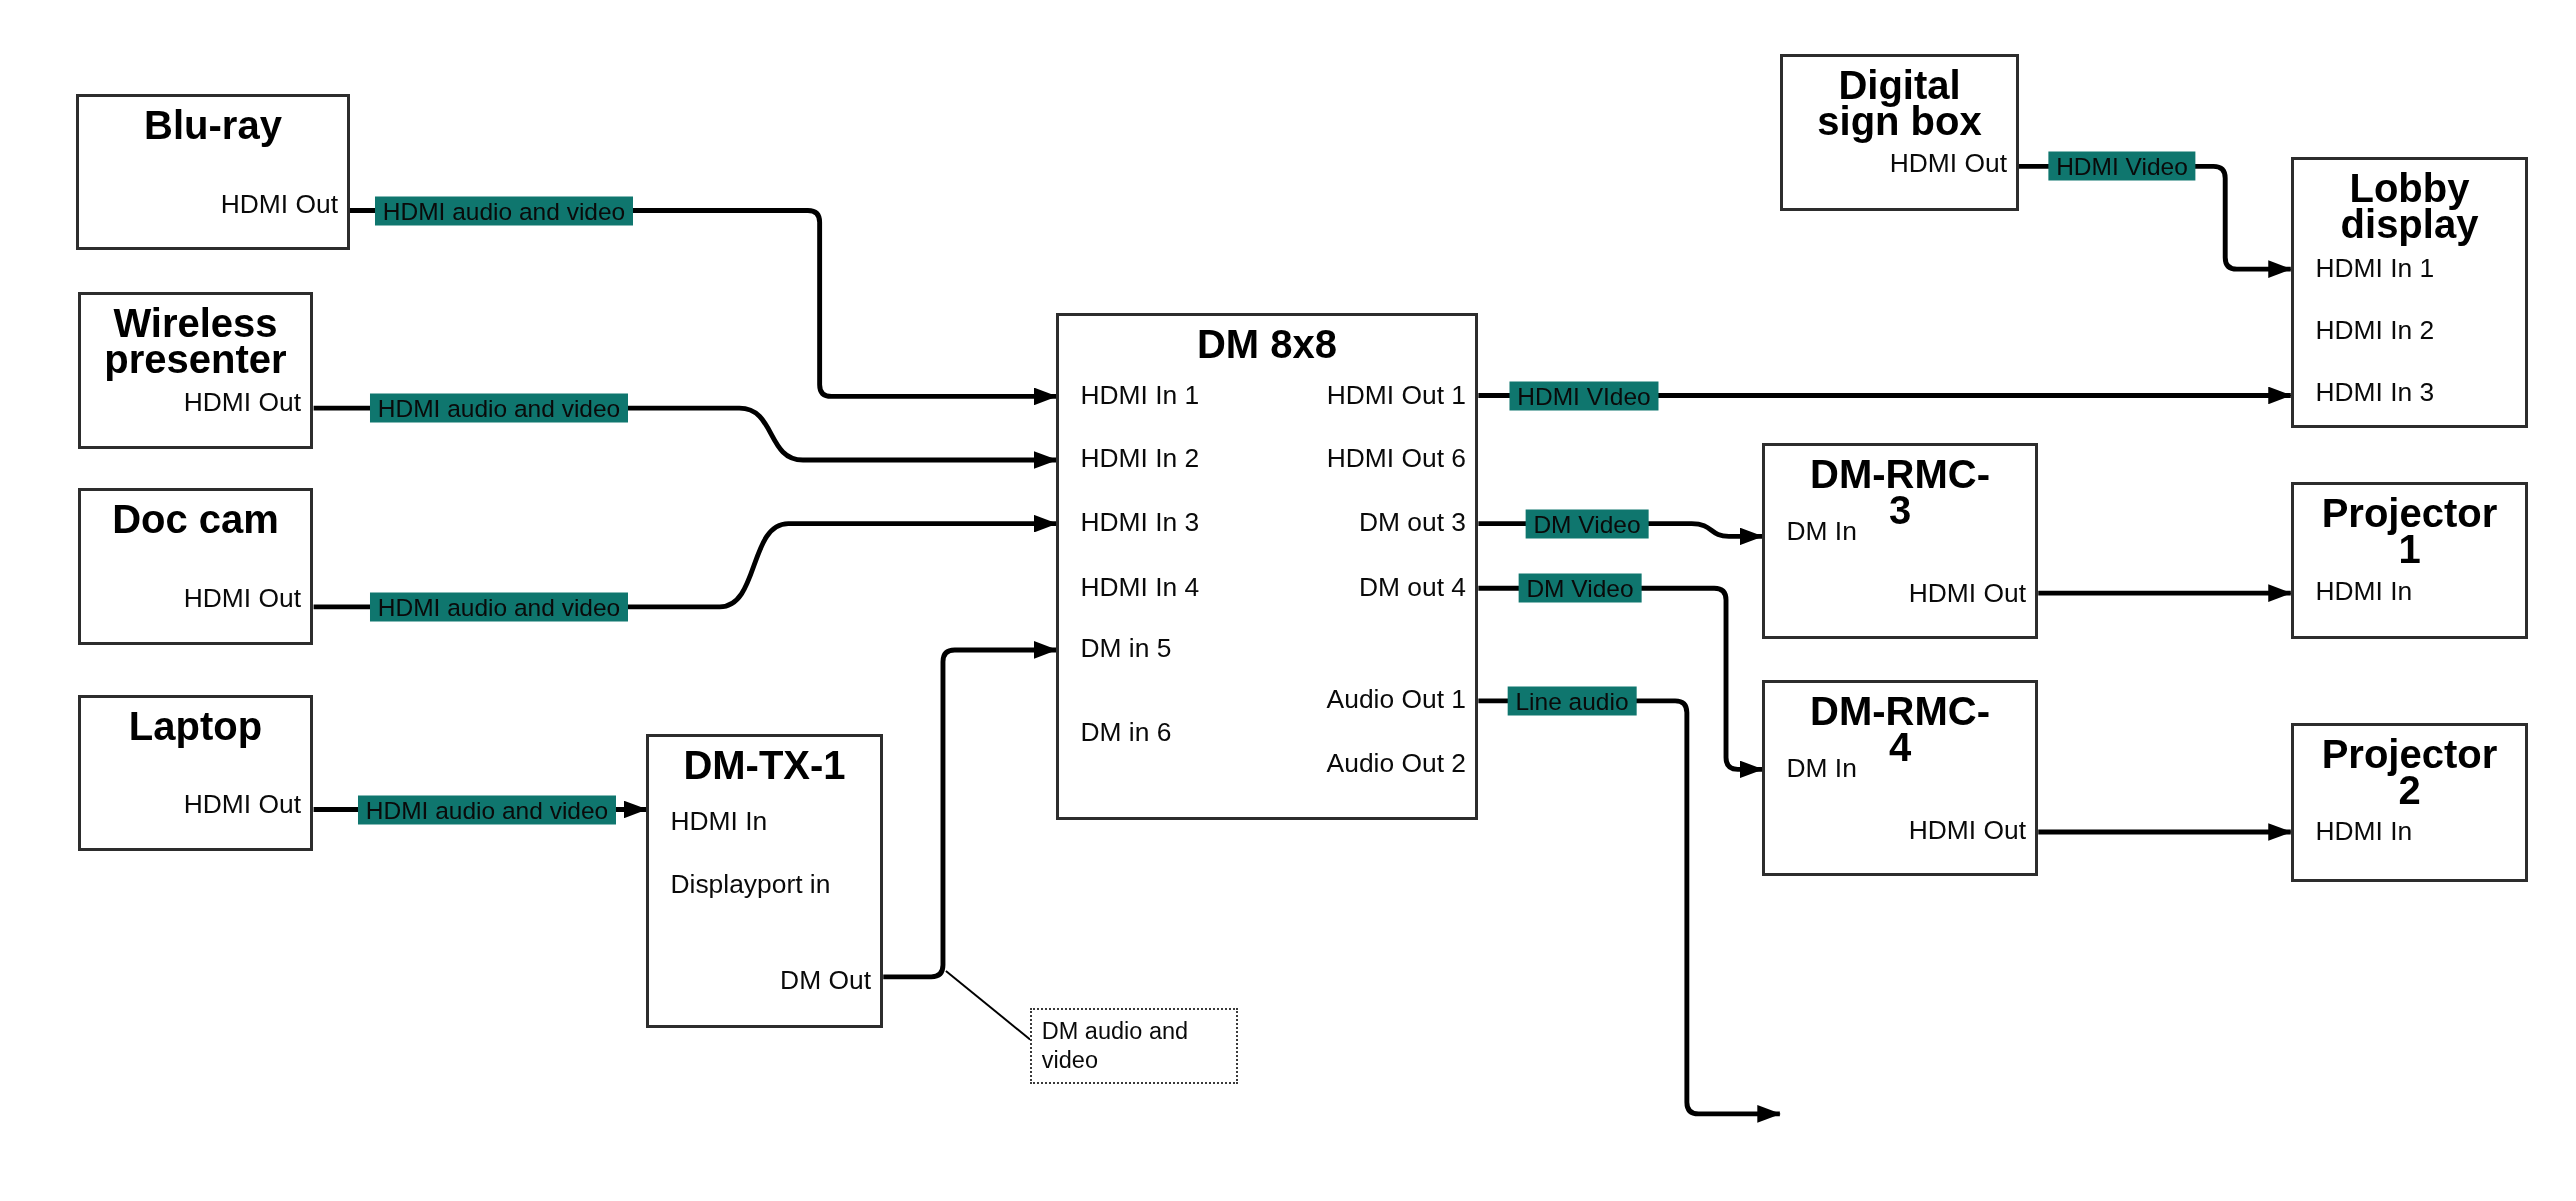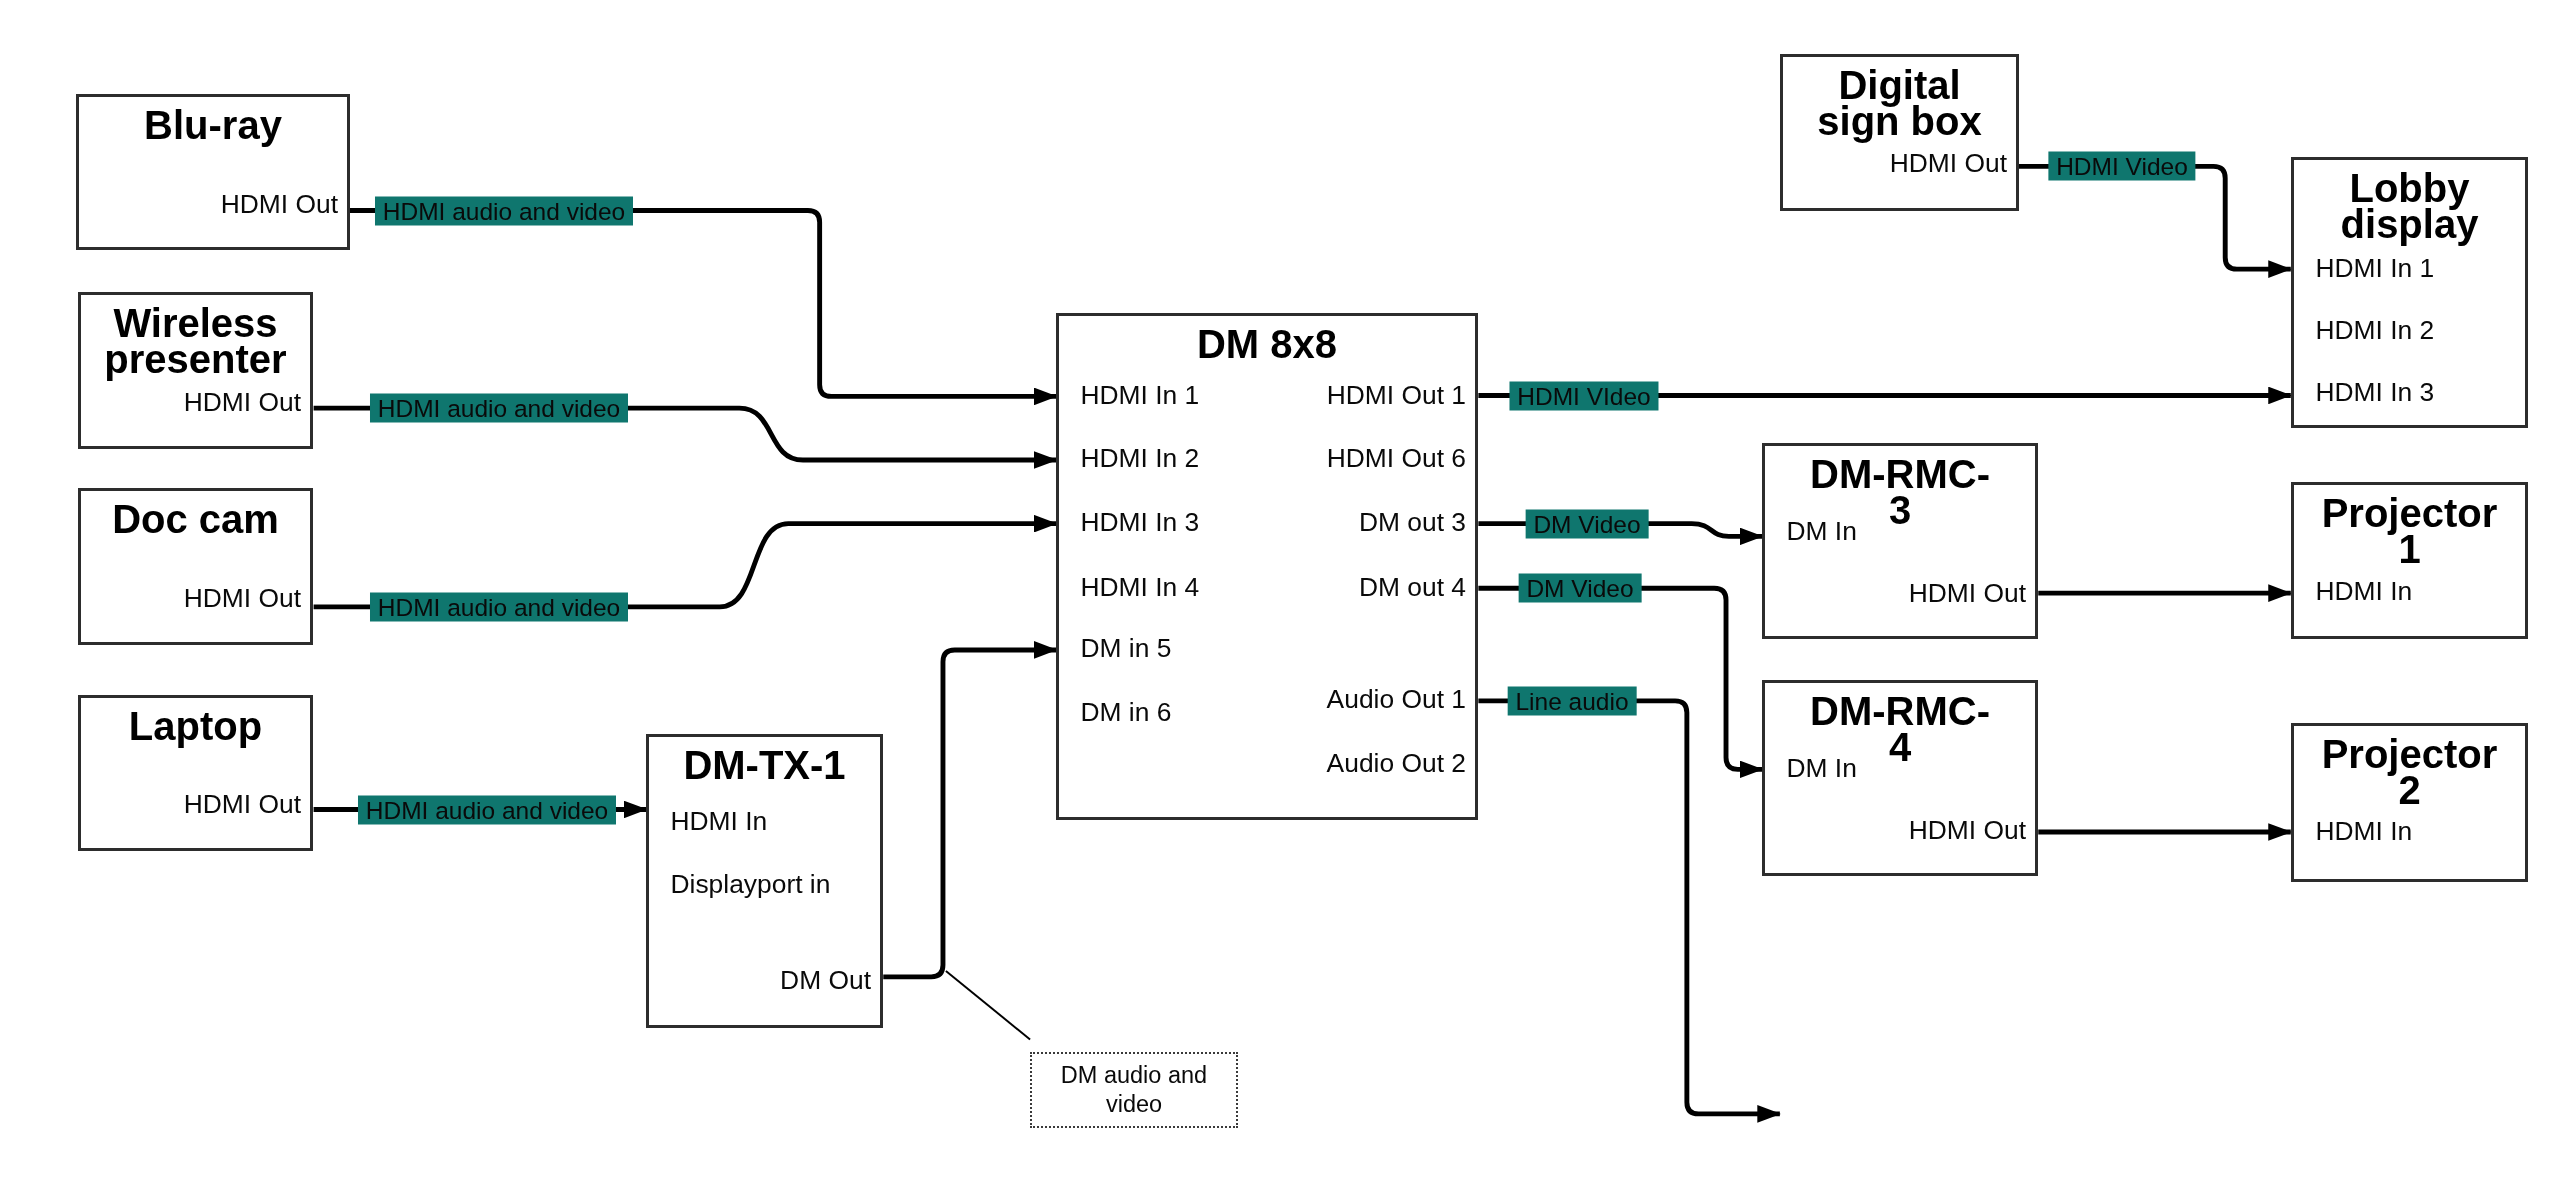--- a/index.html
+++ b/index.html
@@ -60,26 +60,25 @@
     padding: 0 7.8px;
     font-size: 24.5px;
     line-height: 29px;
     color: #0a0a0a;
     white-space: nowrap;
     z-index: 3;
   }
   #annotation-box {
     position: absolute;
     left: 1030px;
-    top: 1052px;
+    top: 1008px;
     width: 208px;
     box-sizing: border-box;
     border: 2px dotted #3a3a3a;
     background: #ffffff;
-    text-align: center;
     font-size: 23.5px;
     line-height: 29px;
     color: #0a0a0a;
     padding: 6.9px 9.8px;
     z-index: 3;
   }
 </style>
 </head>
 <body>
 
@@ -135,21 +134,21 @@
     <span class="port pright" style="top:227px;">DM Out</span>
   </div>
 
   <div class="box" style="left:1056px; top:313px; width:422px; height:507px;">
     <div class="title"><span class="tinner">DM 8x8</span></div>
     <span class="port pleft" style="top:63px;">HDMI In 1</span>
     <span class="port pleft" style="top:126px;">HDMI In 2</span>
     <span class="port pleft" style="top:190px;">HDMI In 3</span>
     <span class="port pleft" style="top:255px;">HDMI In 4</span>
     <span class="port pleft" style="top:316px;">DM in 5</span>
-    <span class="port pleft" style="top:380px;">DM in 6</span>
+    <span class="port pleft" style="top:400px;">DM in 6</span>
     <span class="port pright" style="top:63px;">HDMI Out 1</span>
     <span class="port pright" style="top:126px;">HDMI Out 6</span>
     <span class="port pright" style="top:190px;">DM out 3</span>
     <span class="port pright" style="top:255px;">DM out 4</span>
     <span class="port pright" style="top:367px;">Audio Out 1</span>
     <span class="port pright" style="top:431px;">Audio Out 2</span>
   </div>
 
   <div class="box" style="left:1780px; top:54px; width:239px; height:157px;">
     <div class="title"><span class="tinner">Digital sign box</span></div>

